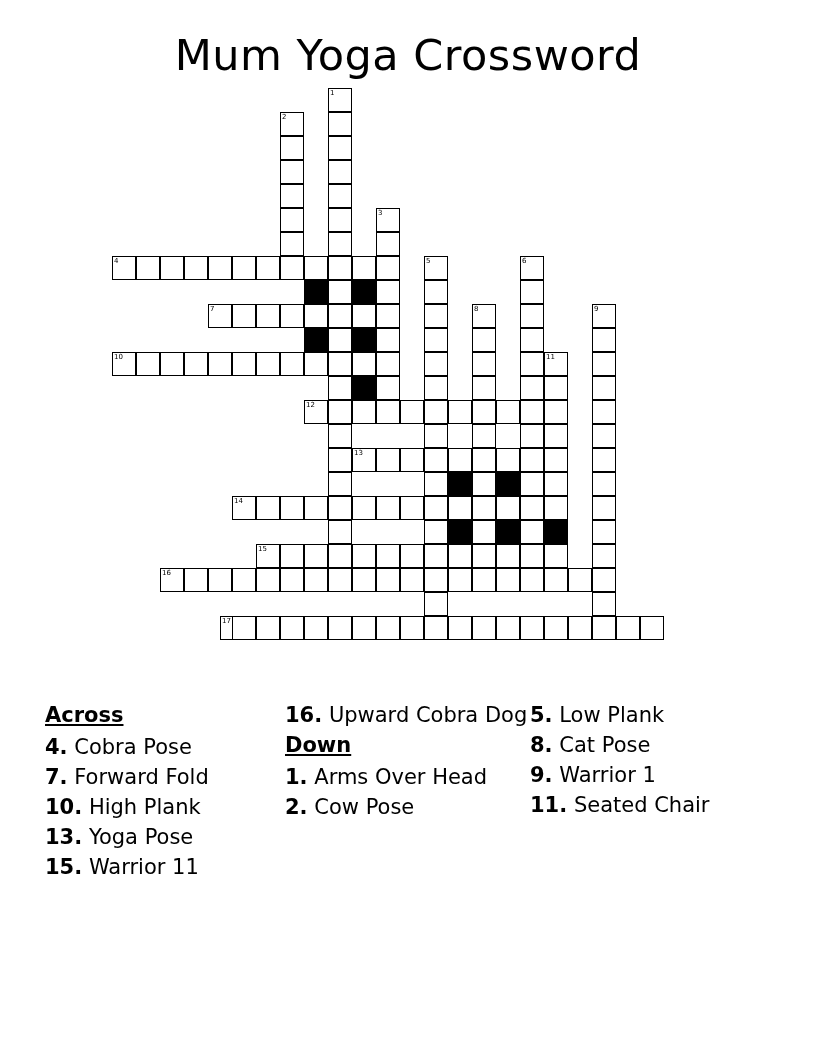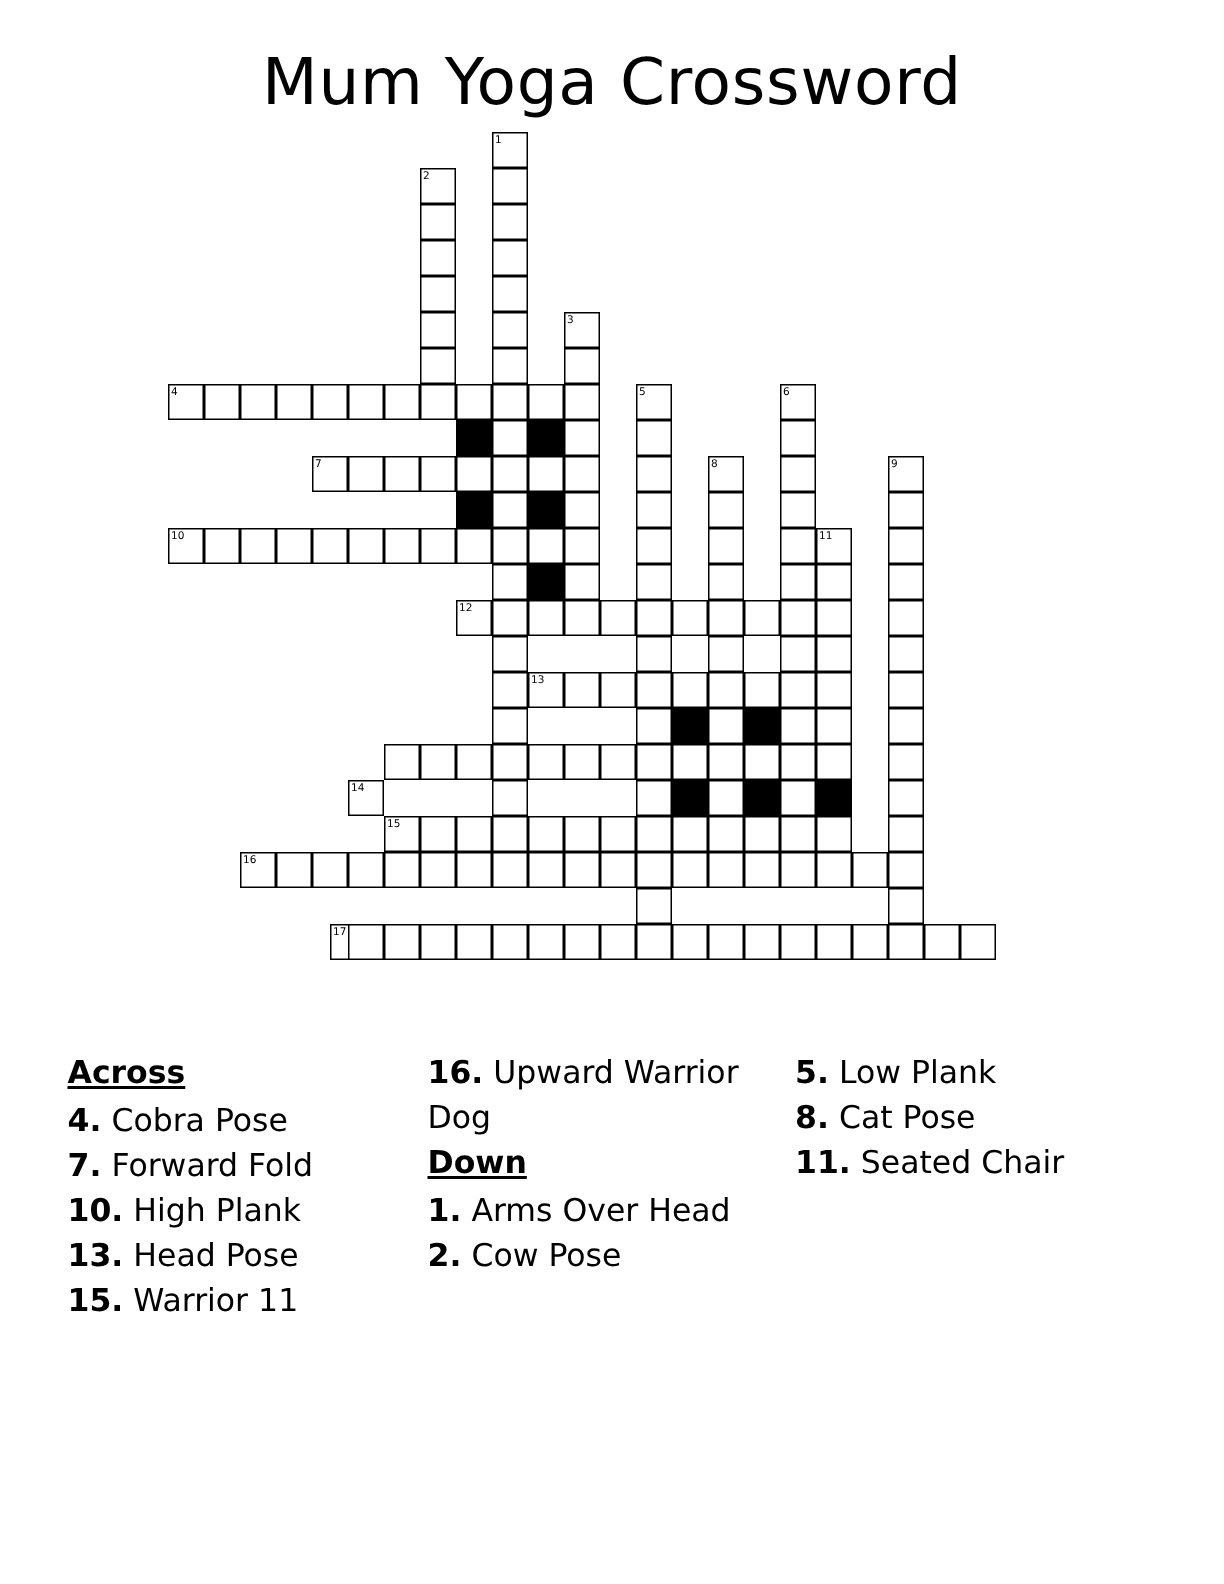--- a/index.html
+++ b/index.html
@@ -228,21 +228,21 @@
       <div class="cell" style="left: 544px; top: 360px;"></div>
       <div class="cell" style="left: 592px; top: 360px;"></div>
       <div class="cell" style="left: 328px; top: 384px;"></div>
       <div class="cell" style="left: 424px; top: 384px;"></div>
       <div class="cell black" style="left: 448px; top: 384px;"></div>
       <div class="cell" style="left: 472px; top: 384px;"></div>
       <div class="cell black" style="left: 496px; top: 384px;"></div>
       <div class="cell" style="left: 520px; top: 384px;"></div>
       <div class="cell" style="left: 544px; top: 384px;"></div>
       <div class="cell" style="left: 592px; top: 384px;"></div>
-      <div class="cell" style="left: 232px; top: 408px; margin-top: 24px;">
+      <div class="cell" style="left: 232px; top: 408px;">
         <span class="num">14</span>
       </div>
       <div class="cell" style="left: 256px; top: 408px;"></div>
       <div class="cell" style="left: 280px; top: 408px;"></div>
       <div class="cell" style="left: 304px; top: 408px;"></div>
       <div class="cell" style="left: 328px; top: 408px;"></div>
       <div class="cell" style="left: 352px; top: 408px;"></div>
       <div class="cell" style="left: 376px; top: 408px;"></div>
       <div class="cell" style="left: 400px; top: 408px;"></div>
       <div class="cell" style="left: 424px; top: 408px;"></div>
@@ -322,27 +322,28 @@
       <div class="cell" style="left: 640px; top: 528px;"></div>
     </div>
 </div>
 
 <div id="clues">
   <div class="col col1">
       <div class="heading">Across</div>
       <div class="clue"><b>4.</b><span> Cobra Pose</span></div>
       <div class="clue"><b>7.</b><span> Forward Fold</span></div>
       <div class="clue"><b>10.</b><span> High Plank</span></div>
-      <div class="clue"><b>13.</b><span> Head Pose</span></div>
+      <div class="clue"><b>13.</b><span> Yoga Pose</span></div>
       <div class="clue"><b>15.</b><span> Warrior 11</span></div>
     </div>
   <div class="col col2">
-      <div class="clue"><b>16.</b><span> Upward Warrior Dog</span></div>
+      <div class="clue"><b>16.</b><span> Upward Cobra Dog</span></div>
       <div class="heading">Down</div>
       <div class="clue"><b>1.</b><span> Arms Over Head</span></div>
       <div class="clue"><b>2.</b><span> Cow Pose</span></div>
     </div>
   <div class="col col3">
       <div class="clue"><b>5.</b><span> Low Plank</span></div>
       <div class="clue"><b>8.</b><span> Cat Pose</span></div>
+      <div class="clue"><b>9.</b><span> Warrior 1</span></div>
       <div class="clue"><b>11.</b><span> Seated Chair</span></div>
     </div>
 </div>
 
 </body></html>

